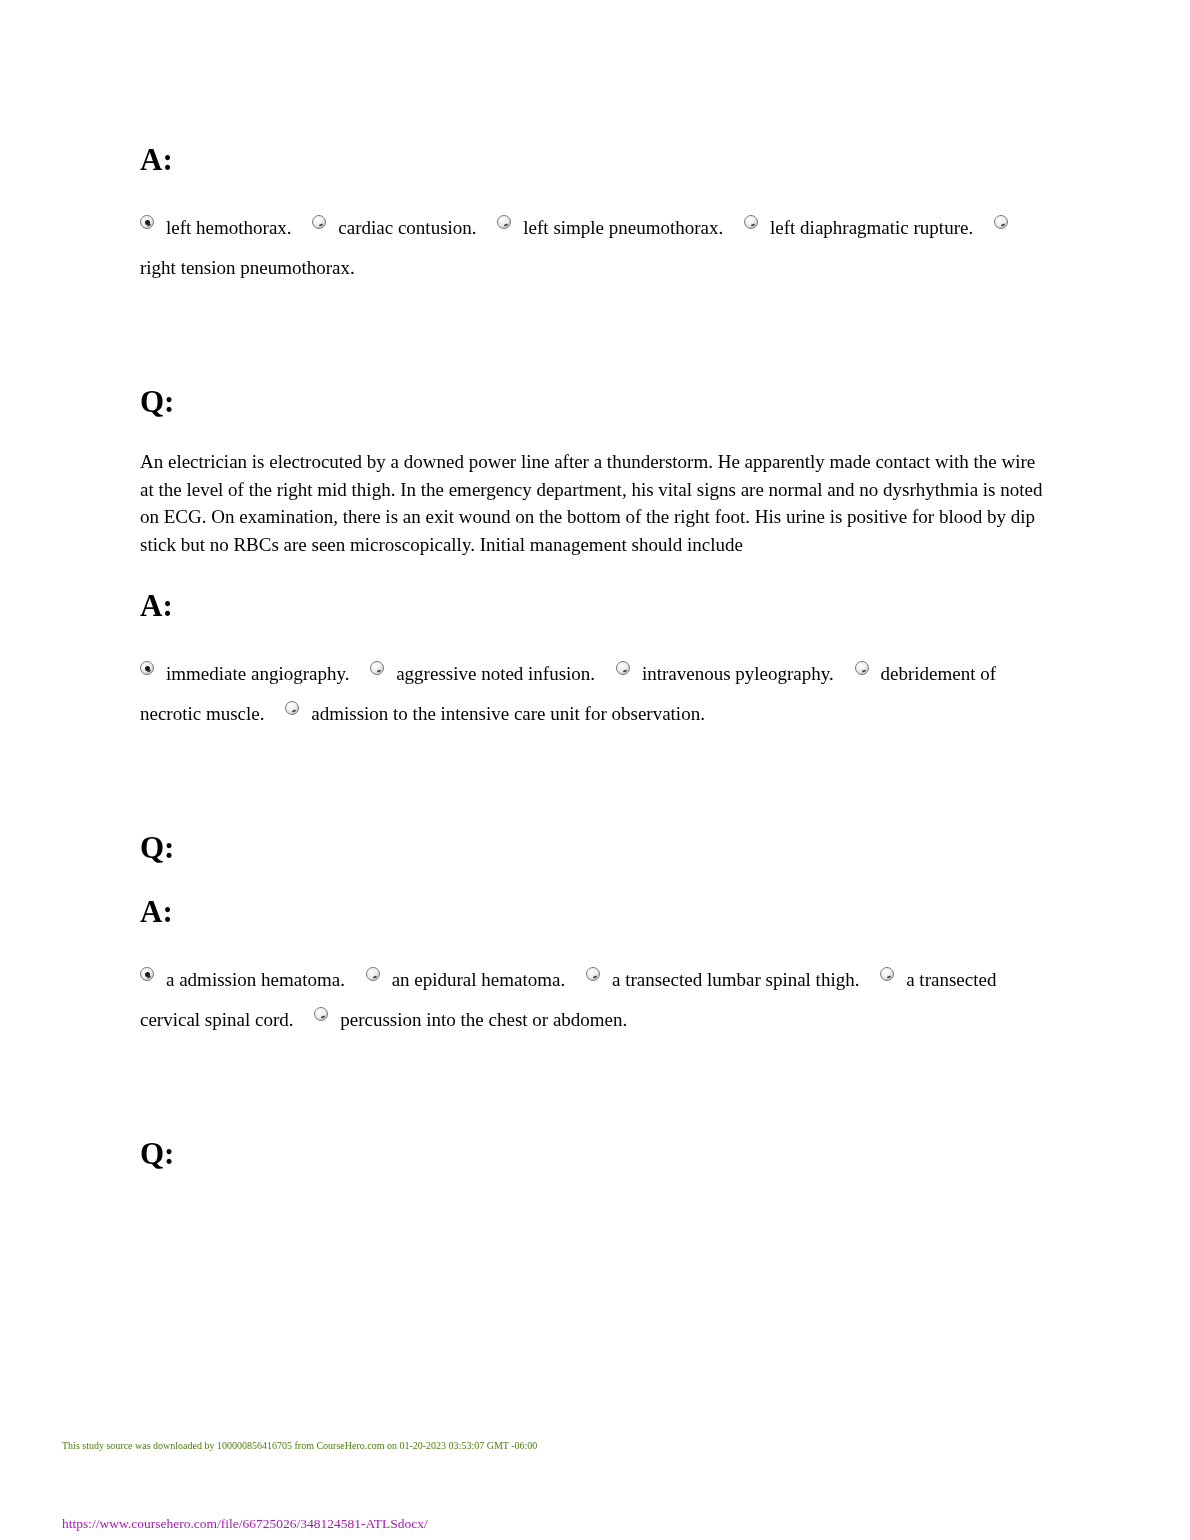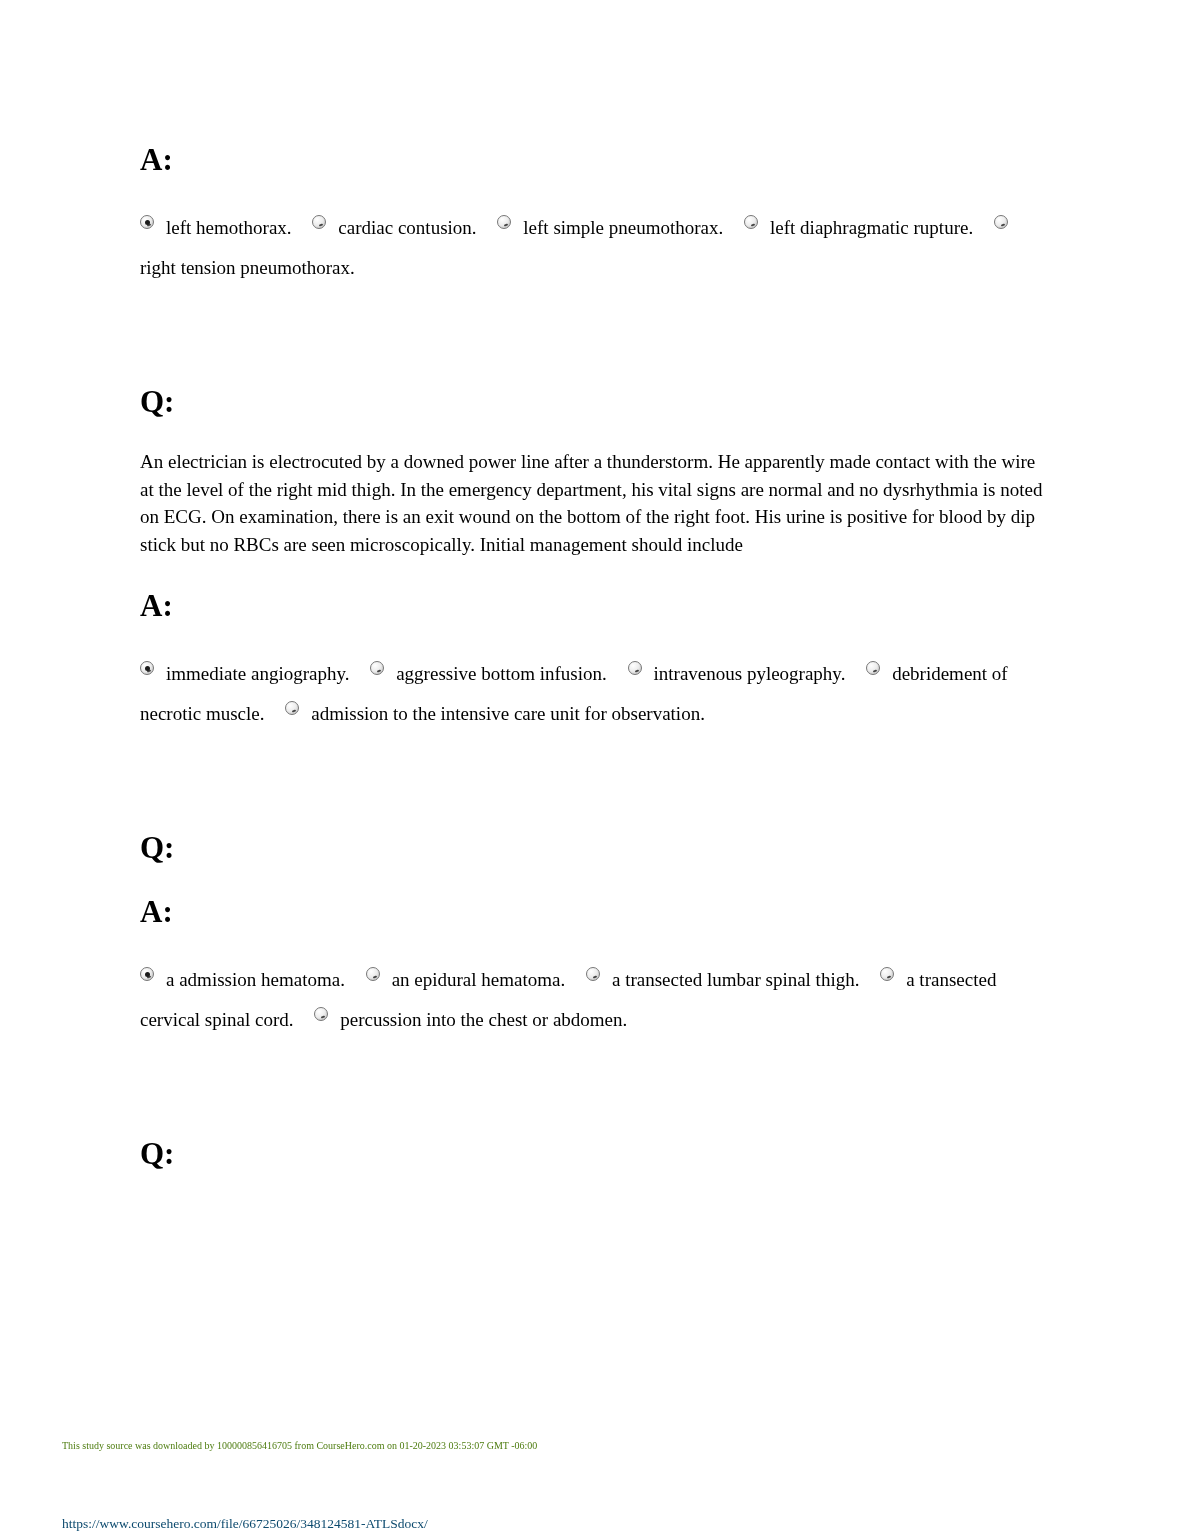--- a/index.html
+++ b/index.html
@@ -72,21 +72,21 @@
     left: 62px;
     top: 1440px;
     font-size: 10px;
     color: #4d7c0f;
   }
   .footer-link {
     position: absolute;
     left: 62px;
     top: 1516px;
     font-size: 13.5px;
-    color: #0c4a6e;
+    color: #a21caf;
     text-decoration: none;
     font-family: Liberation Serif, serif;
   }
 </style>
 </head>
 <body>
 
 <div class="content">
 
   <h2 class="heading answer-heading">A:</h2>
@@ -96,21 +96,21 @@
     <span class="option"><span class="radio" data-state="unselected"></span><span class="option-label">left simple pneumothorax.</span></span>
     <span class="option"><span class="radio" data-state="unselected"></span><span class="option-label">left diaphragmatic rupture.</span></span>
     <span class="option"><span class="radio" data-state="unselected"></span><span class="option-label">right tension pneumothorax.</span></span>
   </p>
 
   <h2 class="heading">Q:</h2>
   <p class="question-text">An electrician is electrocuted by a downed power line after a thunderstorm. He apparently made contact with the wire at the level of the right mid thigh. In the emergency department, his vital signs are normal and no dysrhythmia is noted on ECG. On examination, there is an exit wound on the bottom of the right foot. His urine is positive for blood by dip stick but no RBCs are seen microscopically. Initial management should include</p>
   <h2 class="heading answer-heading">A:</h2>
   <p class="options">
     <span class="option"><span class="radio" data-state="selected"></span><span class="option-label">immediate angiography.</span></span>
-    <span class="option"><span class="radio" data-state="unselected"></span><span class="option-label">aggressive bottom infusion.</span></span>
+    <span class="option"><span class="radio" data-state="unselected"></span><span class="option-label">aggressive noted infusion.</span></span>
     <span class="option"><span class="radio" data-state="unselected"></span><span class="option-label">intravenous pyleography.</span></span>
     <span class="option"><span class="radio" data-state="unselected"></span><span class="option-label">debridement of necrotic muscle.</span></span>
     <span class="option"><span class="radio" data-state="unselected"></span><span class="option-label">admission to the intensive care unit for observation.</span></span>
   </p>
 
   <h2 class="heading">Q:</h2>
   <h2 class="heading answer-heading">A:</h2>
   <p class="options">
     <span class="option"><span class="radio" data-state="selected"></span><span class="option-label">a admission hematoma.</span></span>
     <span class="option"><span class="radio" data-state="unselected"></span><span class="option-label">an epidural hematoma.</span></span>

